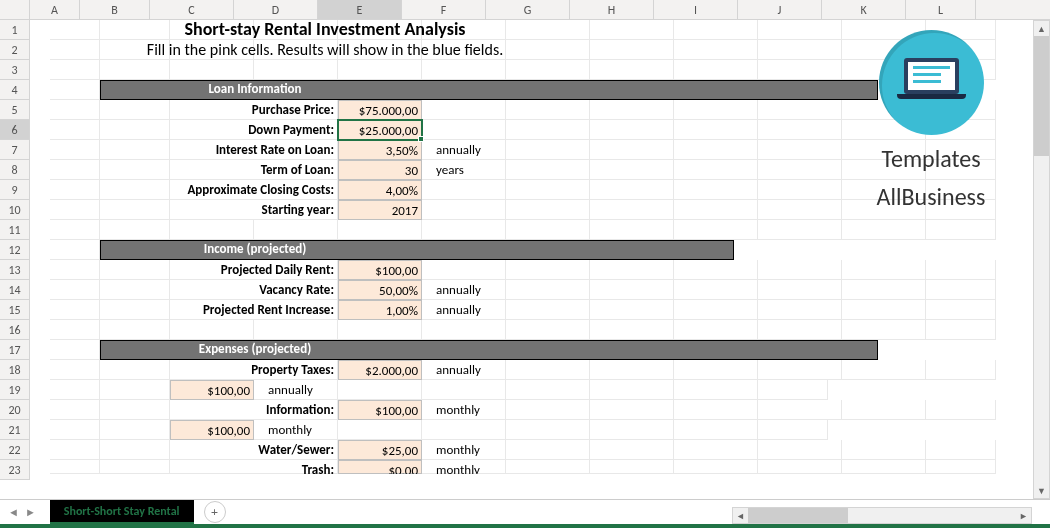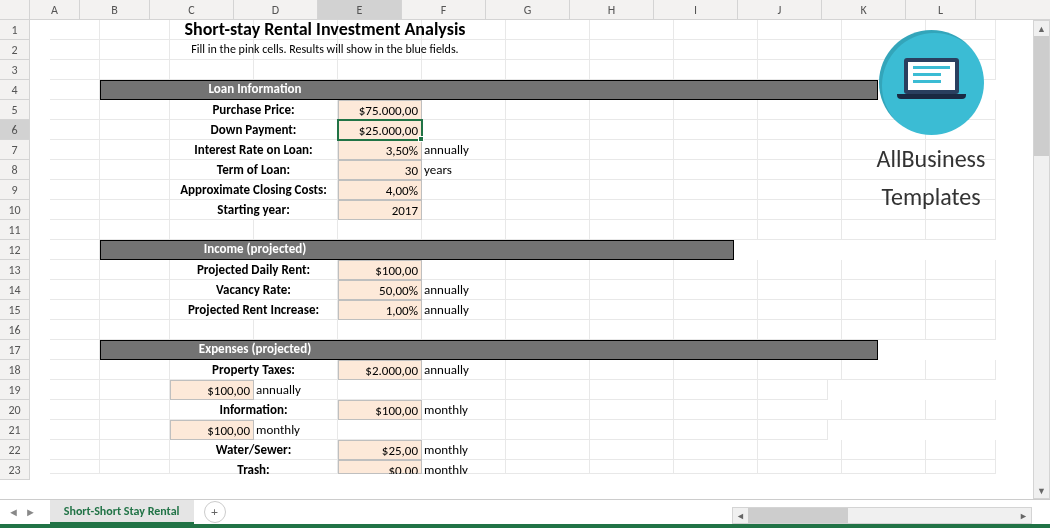--- a/index.html
+++ b/index.html
@@ -17,44 +17,44 @@
 .row-h { height: 20px; text-align: center; font-size: 12px; color: #555; border-bottom: 1px solid #d4d4d4; line-height: 20px; }
 .row-h.active { background: #d2d2d2; }
 
 
 .cells { position: absolute; top: 20px; left: 30px; right: 0; bottom: 0; }
 .row { display: flex; height: 20px; margin-left: 20px; }
 .cell { border-right: 1px solid #e8e8e8; border-bottom: 1px solid #e8e8e8; line-height: 19px; padding: 0 3px; white-space: nowrap; overflow: visible; position: relative; }
 
 
 .title-cell { font-size: 18px; font-weight: bold; text-align: center; }
-.subtitle-cell { font-size: 12px; text-align: center; }
+.subtitle-cell { font-size: 16px; text-align: center; }
 
 
 .section-hdr { background: #737373; border: 1px solid #000; }
 .section-hdr-text { color: #fff; font-weight: bold; text-align: center; }
 
 
-.label { text-align: center; font-weight: bold; }
+.label { text-align: right; font-weight: bold; }
 
 
 .pink { background: #fde9d9; text-align: right; border: 1px solid #bfbfbf; }
 
 
 .selected { outline: 2px solid #217346; outline-offset: -1px; z-index: 5; }
 .fill-handle { position: absolute; width: 6px; height: 6px; background: #217346; border: 1px solid #fff; right: -3px; bottom: -3px; z-index: 6; }
 
 
-.unit { padding-left: 2px; }
+.unit { padding-left: 14px; }
 
 
 .sheet-tabs { position: absolute; bottom: 4px; left: 0; right: 0; height: 25px; background: #fff; display: flex; align-items: center; border-top: 1px solid #ccc; }
 .tab-nav { display: flex; padding: 0 8px; gap: 6px; }
 .tab-nav span { color: #888; font-size: 11px; cursor: pointer; }
-.tab { padding: 4px 14px; font-size: 12px; font-weight: bold; color: #217346; border-bottom: 2px solid #217346; background: #e5e5e5; cursor: pointer; margin-left: 6px; }
+.tab { padding: 4px 14px; font-size: 12px; font-weight: bold; color: #217346; border-bottom: 2px solid #217346; background: #000000; cursor: pointer; margin-left: 6px; }
 .add-tab { width: 22px; height: 22px; border: 1px solid #ccc; border-radius: 50%; text-align: center; line-height: 19px; margin-left: 10px; cursor: pointer; color: #666; }
 
 
 .hscroll { position: absolute; bottom: 4px; right: 18px; width: 300px; height: 17px; background: #f0f0f0; border: 1px solid #d4d4d4; }
 .hscroll-thumb { position: absolute; left: 15px; top: 0; height: 100%; width: 100px; background: #cdcdcd; }
 .hscroll-arrow { position: absolute; top: 0; width: 15px; height: 100%; text-align: center; font-size: 9px; line-height: 15px; color: #666; }
 .vscroll { position: absolute; right: 0; top: 20px; bottom: 29px; width: 17px; background: #f0f0f0; border: 1px solid #d4d4d4; }
 .vscroll-thumb { position: absolute; top: 15px; left: 0; width: 100%; height: 120px; background: #cdcdcd; }
 .vscroll-arrow { position: absolute; left: 0; width: 100%; height: 15px; text-align: center; font-size: 9px; line-height: 15px; color: #666; }
 
@@ -430,22 +430,22 @@
     <div class="logo-circle">
       <div class="laptop-body">
         <div class="laptop-screen">
           <div class="laptop-line"></div>
           <div class="laptop-line short"></div>
           <div class="laptop-line short"></div>
         </div>
       </div>
       <div class="laptop-base"></div>
     </div>
+    <div class="logo-text">Templates</div>
     <div class="logo-text">AllBusiness</div>
-    <div class="logo-text">Templates</div>
   </div>
 
   <div class="vscroll">
     <div class="vscroll-arrow" style="top:0;">▲</div>
     <div class="vscroll-thumb"></div>
     <div class="vscroll-arrow" style="bottom:0;">▼</div>
   </div>
 
   <div class="sheet-tabs">
     <div class="tab-nav">

